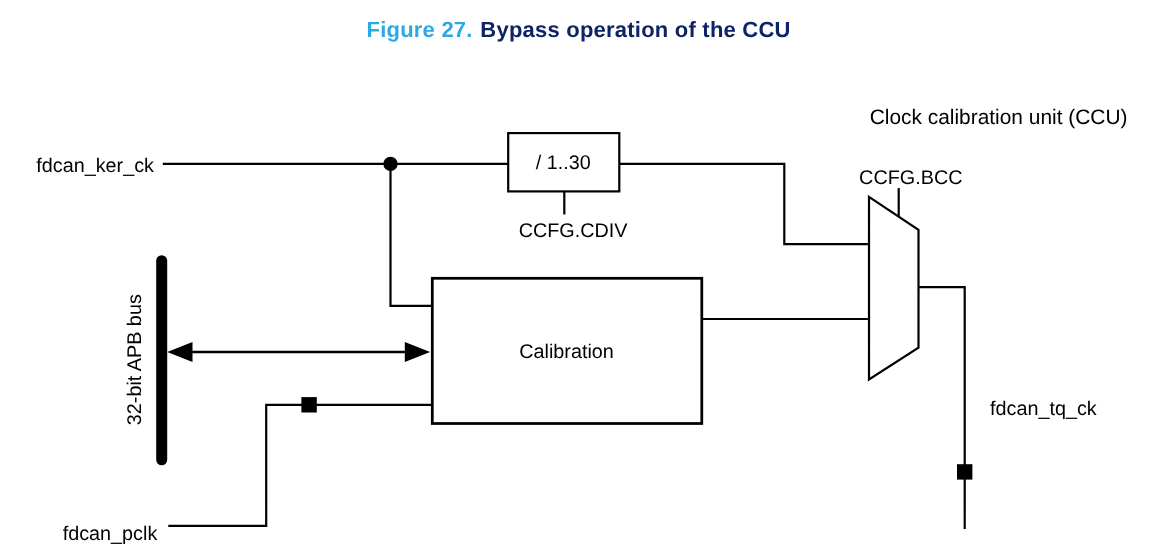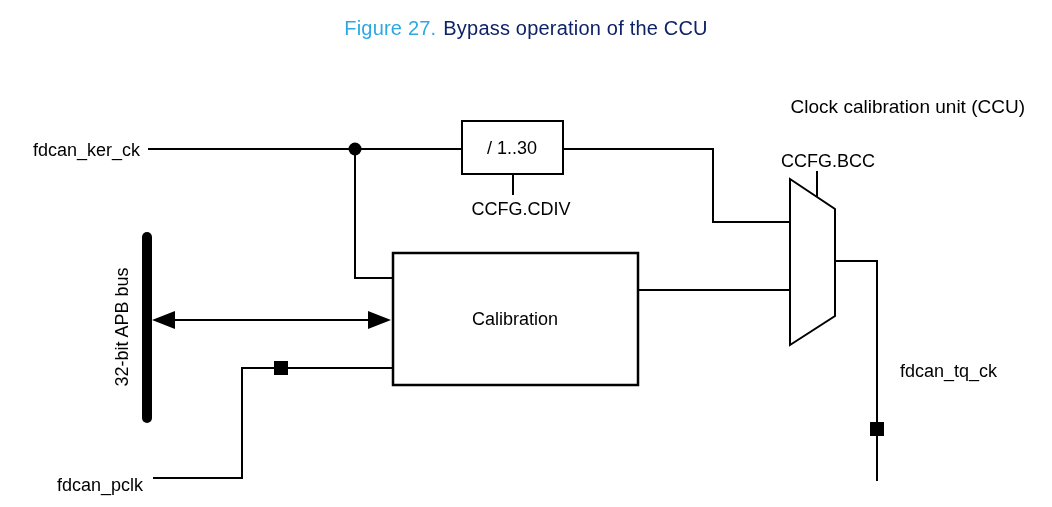--- a/index.html
+++ b/index.html
@@ -14,21 +14,21 @@
     font-family: "Liberation Sans", sans-serif;
     overflow: hidden;
   }
   .figure-caption {
     position: absolute;
     top: 17px;
     left: 0;
     width: 1052px;
     text-align: center;
     font-size: 20px;
-    font-weight: normal;
+    font-weight: bold;
     letter-spacing: 0.2px;
   }
   .fig-num  { color: #2CA9E1; margin-right: 7px; }
   .fig-text { color: #0D2366; }
 
   svg.diagram { position: absolute; top: 0; left: 0; }
 
   .wire {
     fill: none;
     stroke: #000000;

